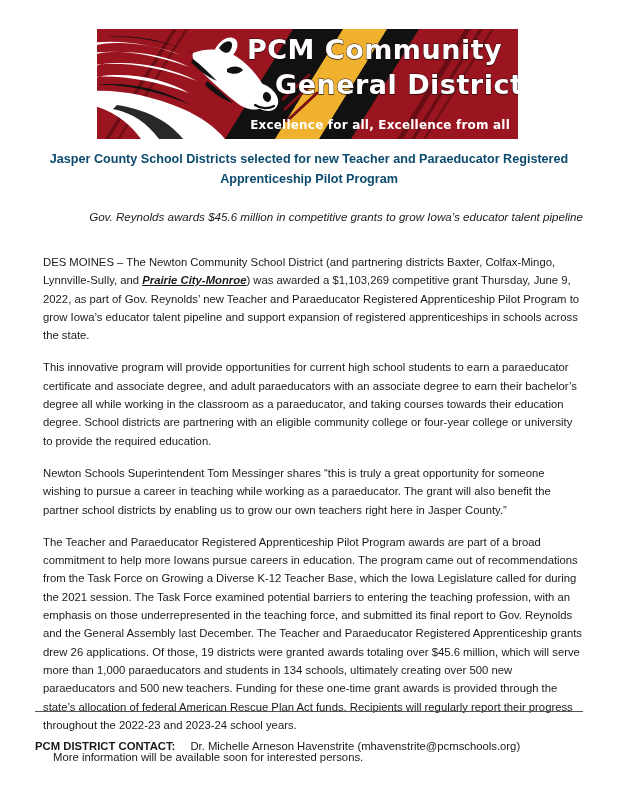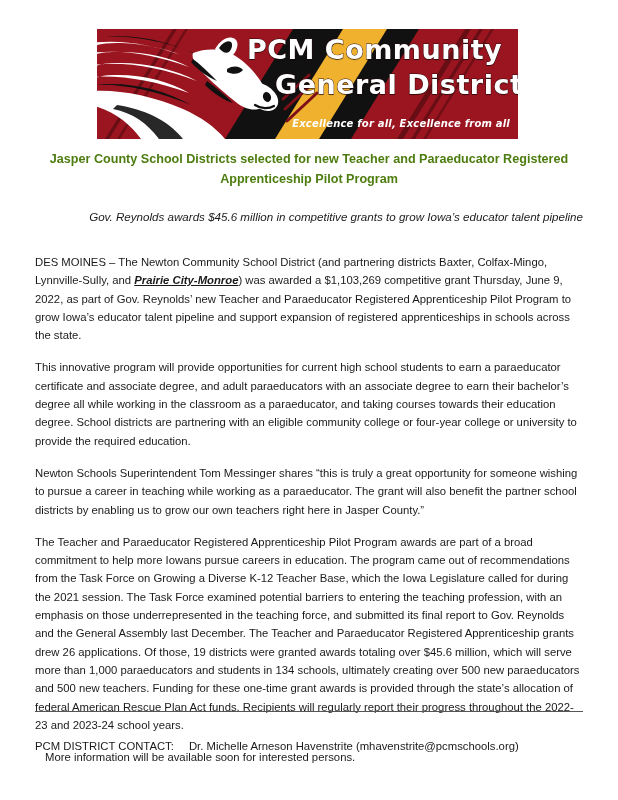--- a/index.html
+++ b/index.html
@@ -61,39 +61,38 @@
   .logo-line-2 {
     left: 178px;
     top: 40px;
     font-size: 27px;
   }
   .logo-tagline {
     position: absolute;
     right: 8px;
     top: 89px;
     font-family: "DejaVu Sans", sans-serif;
-    font-style: italic;
-    font-weight: 700;
-    font-size: 10px;
+    font-weight: 700;
+    font-size: 12px;
     color: #ffffff;
     white-space: nowrap;
     letter-spacing: 0.2px;
   }
 
   
   .headline {
     position: absolute;
     left: 35px;
     top: 150px;
     width: 548px;
     text-align: center;
     font-size: 12.6px;
     font-weight: 700;
     line-height: 1.55;
-    color: #4d7c0f;
+    color: #0c4a6e;
   }
 
   
   .subtitle {
     position: absolute;
     left: 35px;
     top: 208px;
     width: 548px;
     text-align: right;
     font-style: italic;
@@ -107,21 +106,21 @@
     position: absolute;
     left: 35px;
     top: 253px;
     width: 548px;
     font-size: 11.3px;
     line-height: 1.62;
     color: #1a1a1a;
     text-align: left;
   }
   .body-copy p {
-    margin: 0 0 14px 0;
+    margin: 0 0 14px 8px;
   }
   .body-copy p:last-child {
     margin-bottom: 0;
     padding-left: 10px;
   }
   .emph-district {
     font-weight: 700;
     font-style: italic;
     text-decoration: underline;
   }
@@ -138,21 +137,21 @@
   .contact {
     position: absolute;
     left: 35px;
     top: 738px;
     width: 548px;
     font-size: 11.3px;
     line-height: 1.5;
     color: #1a1a1a;
   }
   .contact-label {
-    font-weight: 400;
+    font-weight: 700;
   }
   .contact-value {
     margin-left: 15px;
   }
 </style>
 </head>
 <body>
 
 <div class="page">
 

